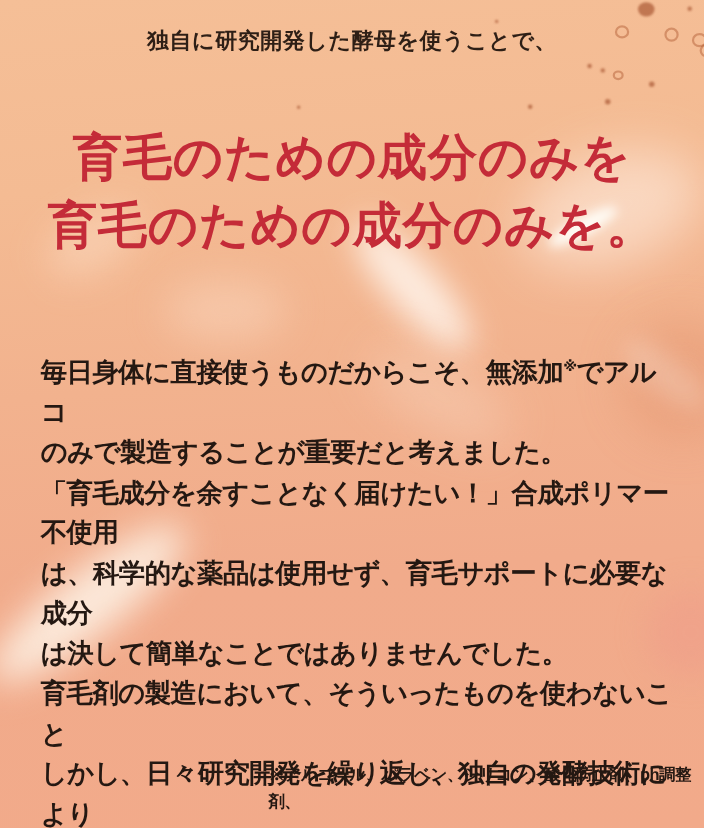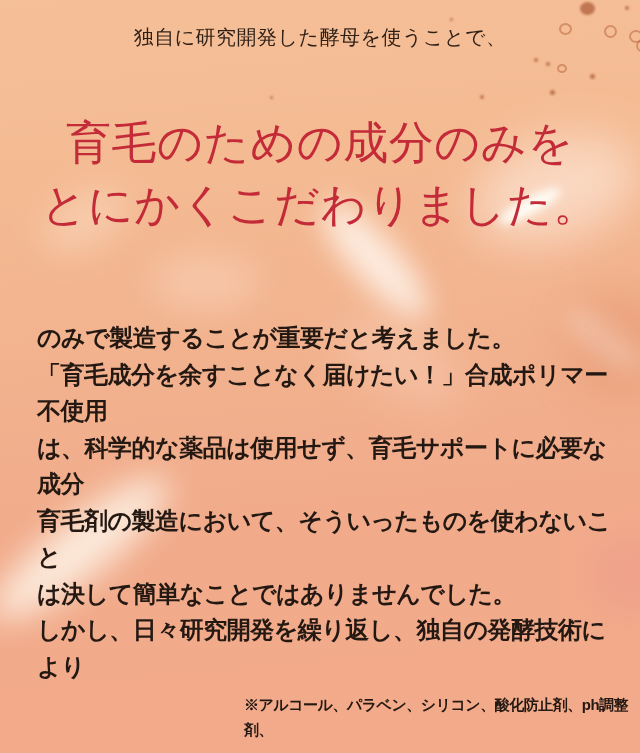--- a/index.html
+++ b/index.html
@@ -50,27 +50,27 @@
   .d12{left:450px;top:18px;width:3px;height:3px;}
   .d13{left:480px;top:95px;width:4px;height:4px;}
   .d14{left:270px;top:96px;width:3px;height:3px;}
 
   
   .intro{
     position:absolute;left:0;top:21px;width:640px;
     text-align:center;
     font-family:"DejaVu Serif",serif;
     font-size:20px;line-height:33px;
-    color:#2e1f16;letter-spacing:.5px;
+    color:#2e1f16;letter-spacing:.5px;font-weight:bold;
   }
   .heading{
     position:absolute;left:0;top:112px;width:640px;
     text-align:center;
     font-family:"DejaVu Serif",serif;
-    font-weight:normal;
+    font-weight:bold;
     font-size:45px;line-height:62px;
     color:#c42b38;letter-spacing:.5px;
   }
   .body-copy{
     position:absolute;left:37px;top:320px;width:575px;
     font-family:"DejaVu Sans",sans-serif;
     font-weight:bold;
     font-size:24px;line-height:36.5px;
     color:#241812;letter-spacing:-.5px;
   }
@@ -114,29 +114,30 @@
   <div class="drop fill d12"></div>
   <div class="drop fill d13"></div>
   <div class="drop fill d14"></div>
 
   <div class="intro">
     <div>独自に研究開発した酵母を使うことで、</div>
   </div>
 
   <div class="heading">
     <div>育毛のための成分のみを</div>
-    <div>とにかくこだわりました。</div>
+    <div>育毛のための成分のみを。</div>
   </div>
 
   <div class="body-copy">
+    <div><span>毎日身体に直接使うものだからこそ、無添加</span><sup>※</sup><span>でアルコ</span></div>
     <div>のみで製造することが重要だと考えました。</div>
     <div>「育毛成分を余すことなく届けたい！」合成ポリマー不使用</div>
     <div>は、科学的な薬品は使用せず、育毛サポートに必要な成分</div>
+    <div>は決して簡単なことではありませんでした。</div>
     <div>育毛剤の製造において、そういったものを使わないこと</div>
-    <div>は決して簡単なことではありませんでした。</div>
     <div>しかし、日々研究開発を繰り返し、独自の発酵技術により</div>
 
   </div>
 
   <div class="footnote">
     <div>※アルコール、パラベン、シリコン、酸化防止剤、ph調整剤、</div>
   </div>
 
 </div>
 

